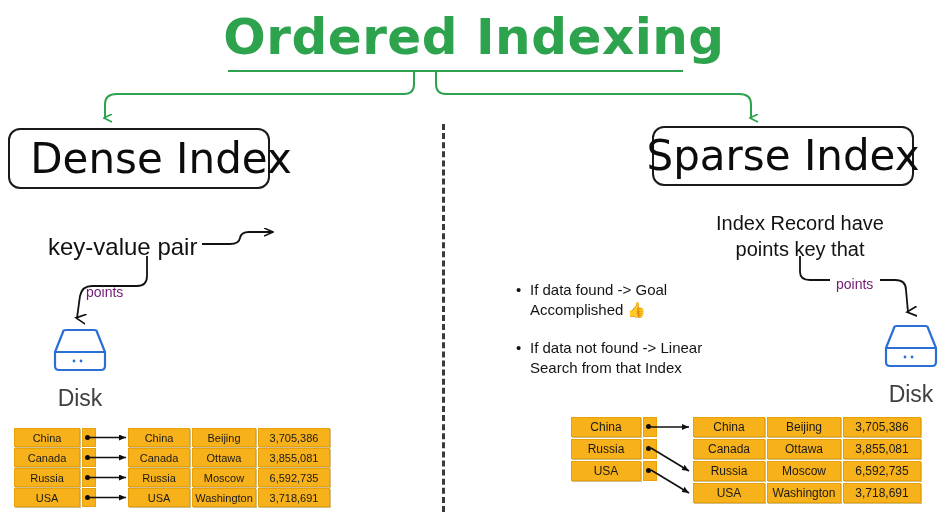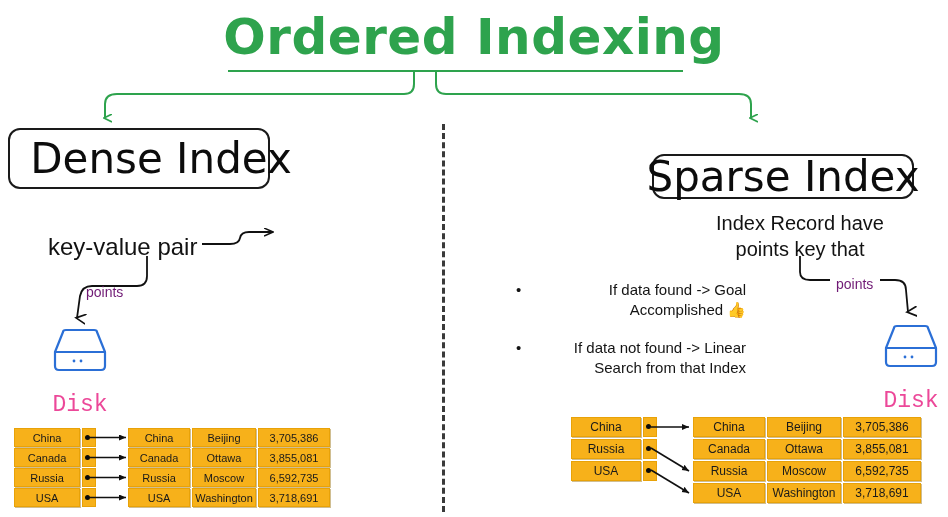--- a/index.html
+++ b/index.html
@@ -65,21 +65,21 @@
     box-sizing: border-box;
   }
   .index-box-label {
     font-size: 42px;
     line-height: 44px;
     color: #0c0c0c;
     font-family: "DejaVu Sans", sans-serif;
     white-space: nowrap;
   }
   #dense-box { left: 8px; top: 128px; width: 262px; height: 61px; padding-left: 44px; }
-  #sparse-box { left: 652px; top: 126px; width: 262px; height: 45px; margin-top: 28px; }
+  #sparse-box { left: 652px; top: 126px; width: 262px; height: 60px; }
 
   
   .plain-text {
     color: #121212;
     font-family: "Liberation Sans", sans-serif;
     text-align: center;
   }
   #kv-pair {
     left: 48px;
     top: 232px;
@@ -104,21 +104,20 @@
     white-space: nowrap;
   }
   #points-left { left: 86px; top: 284px; }
   #points-right { left: 836px; top: 276px; }
 
   
   #bullets {
     left: 516px;
     top: 280px;
     width: 230px;
-    text-align: right;
   }
   .bullet-item {
     position: relative;
     padding-left: 14px;
     margin-bottom: 18px;
     font-size: 15px;
     line-height: 20px;
     color: #141414;
   }
   .bullet-item:before {
@@ -130,23 +129,23 @@
     color: #141414;
   }
   .emoji { font-size: 15px; }
 
   
   .disk-wrap { width: 62px; }
   .disk-label {
     text-align: center;
     font-size: 23px;
     line-height: 26px;
-    color: #ec4899;
-    font-family: Liberation Mono, monospace;
-    margin-top: 10px;
+    color: #404040;
+    font-family: Liberation Sans, sans-serif;
+    margin-top: 3px;
   }
   #disk-left { left: 49px; top: 328px; }
   #disk-right { left: 880px; top: 324px; }
 
   
   #db-wrap { left: 278px; top: 207px; width: 62px; }
   .db-label {
     text-align: center;
     font-size: 23px;
     line-height: 26px;

